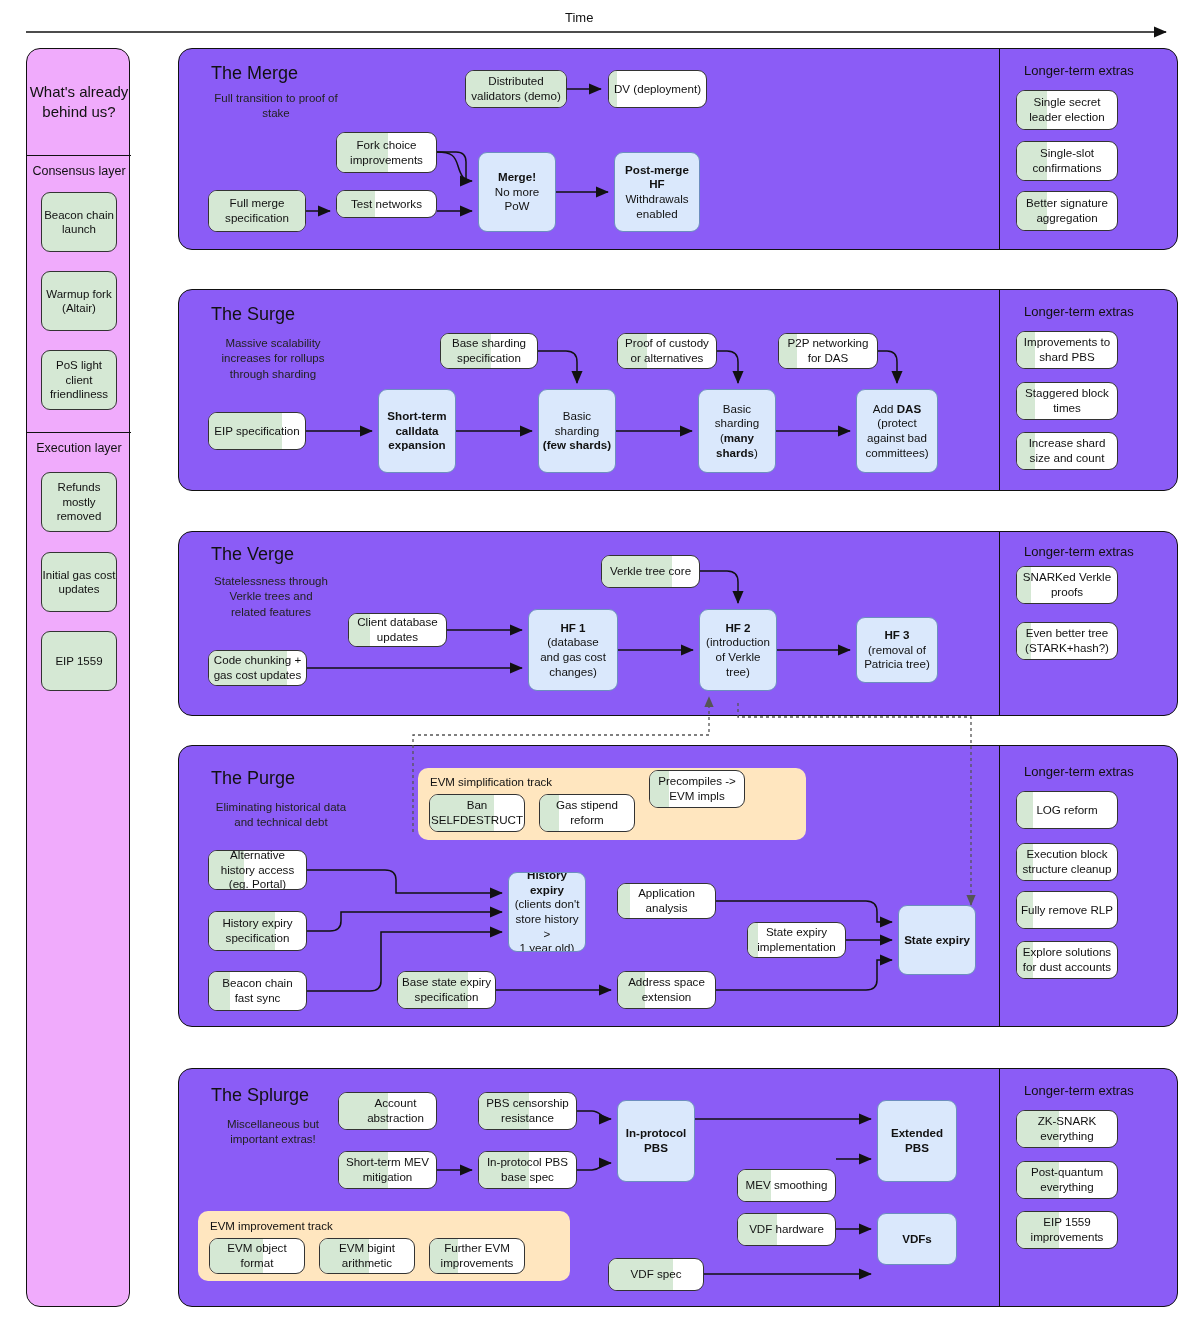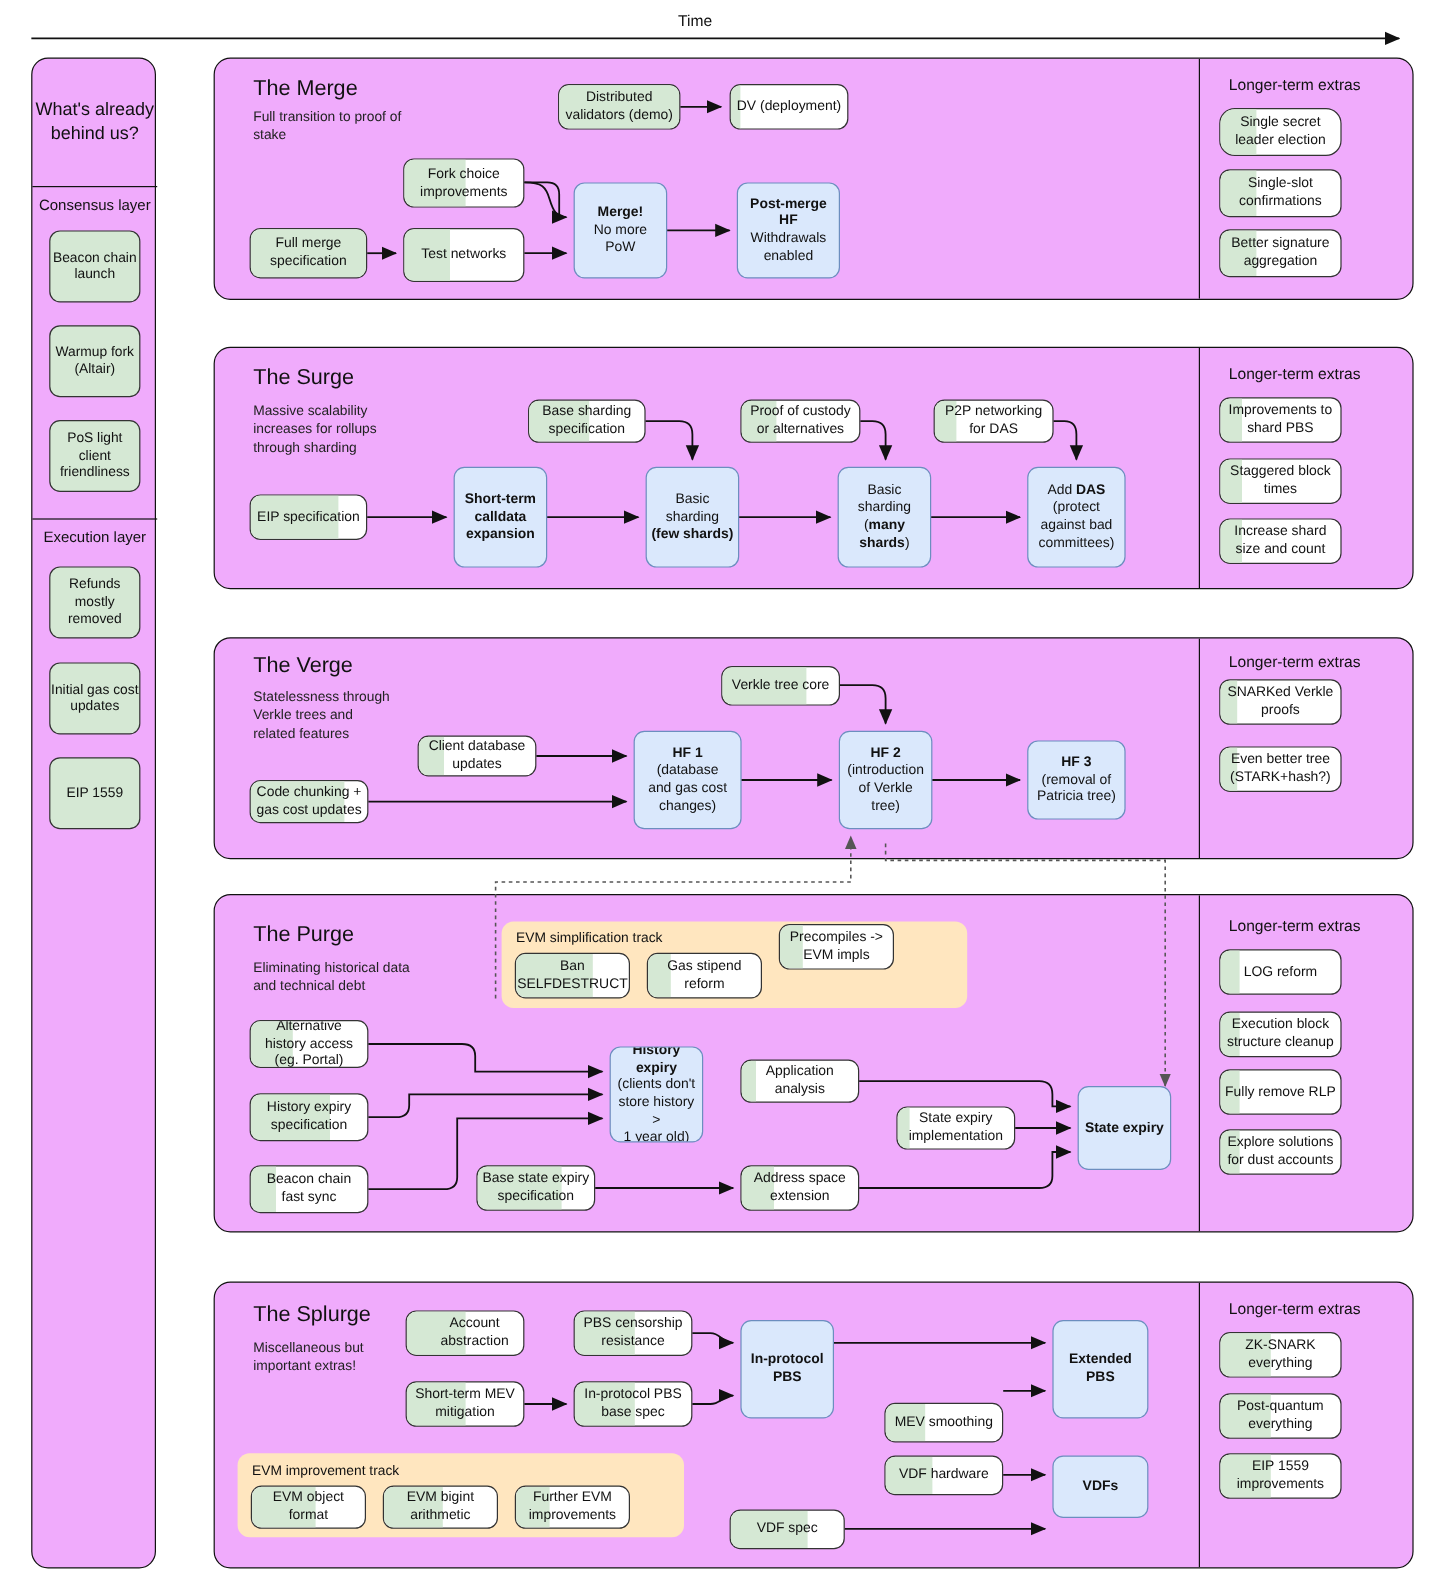--- a/index.html
+++ b/index.html
@@ -26,22 +26,22 @@
     position:absolute;left:0;width:104px;text-align:center;font-size:12.5px;color:#111;
   }
   .rail-chip{
     position:absolute;left:14px;width:76px;
     border:1.3px solid #333;border-radius:9px;background:#d5e8d4;
     display:flex;align-items:center;justify-content:center;text-align:center;
     font-size:11.5px;line-height:1.25;color:#111;box-sizing:border-box;
   }
   
   .phase{
-    position:absolute;border:1.6px solid #111;border-radius:14px;background:#f0abfc;
-    box-sizing:border-box;overflow:hidden;
+    position:absolute;border:1.6px solid #111;border-radius:14px;background:#8b5cf6;
+    box-sizing:border-box;overflow:hidden;text-align:center;
   }
   .phase-split{position:absolute;top:0;bottom:0;width:0;border-left:1.5px solid #111;}
   .phase-title{position:absolute;font-size:18px;color:#111;white-space:nowrap;}
   .phase-sub{position:absolute;font-size:11.5px;line-height:1.34;color:#222;}
   .extras-title{position:absolute;font-size:13px;color:#111;white-space:nowrap;}
   
   .node{
     position:absolute;box-sizing:border-box;border:1.3px solid #333;border-radius:9px;
     display:flex;align-items:center;justify-content:center;text-align:center;
     font-size:11.6px;line-height:1.26;color:#111;background:#ffffff;
@@ -122,32 +122,32 @@
     <span class="txt">DV (deployment)</span>
   </div>
 <div class="node plain" style="left:336px;top:132px;width:101px;height:41px;">
   <span class="fill" style="width:52%"></span>
     <span class="txt">Fork choice improvements</span>
   </div>
 <div class="node plain" style="left:208px;top:190px;width:98px;height:42px;">
   <span class="fill" style="width:100%"></span>
     <span class="txt">Full merge specification</span>
   </div>
-<div class="node plain" style="left:336px;top:190px;width:101px;height:45px;">
+<div class="node plain" style="left:336px;top:190px;width:101px;height:28px;">
   <span class="fill" style="width:38%"></span>
     <span class="txt">Test networks</span>
   </div>
 <div class="node blue" style="left:478px;top:152px;width:78px;height:80px;">
   <span class="txt"><b>Merge!</b><br>No more<br>PoW</span>
   </div>
 <div class="node blue" style="left:614px;top:152px;width:86px;height:80px;">
   <span class="txt"><b>Post-merge<br>HF</b><br>Withdrawals<br>enabled</span>
   </div>
 
-<div class="node plain" style="left:1016px;top:90px;width:102px;height:40px;border-radius:13px;">
+<div class="node plain" style="left:1016px;top:90px;width:102px;height:40px;">
   <span class="fill" style="width:30%"></span>
     <span class="txt">Single secret leader election</span>
   </div>
 <div class="node plain" style="left:1016px;top:141px;width:102px;height:40px;">
   <span class="fill" style="width:30%"></span>
     <span class="txt">Single-slot confirmations</span>
   </div>
 <div class="node plain" style="left:1016px;top:191px;width:102px;height:40px;">
   <span class="fill" style="width:30%"></span>
     <span class="txt">Better signature aggregation</span>

